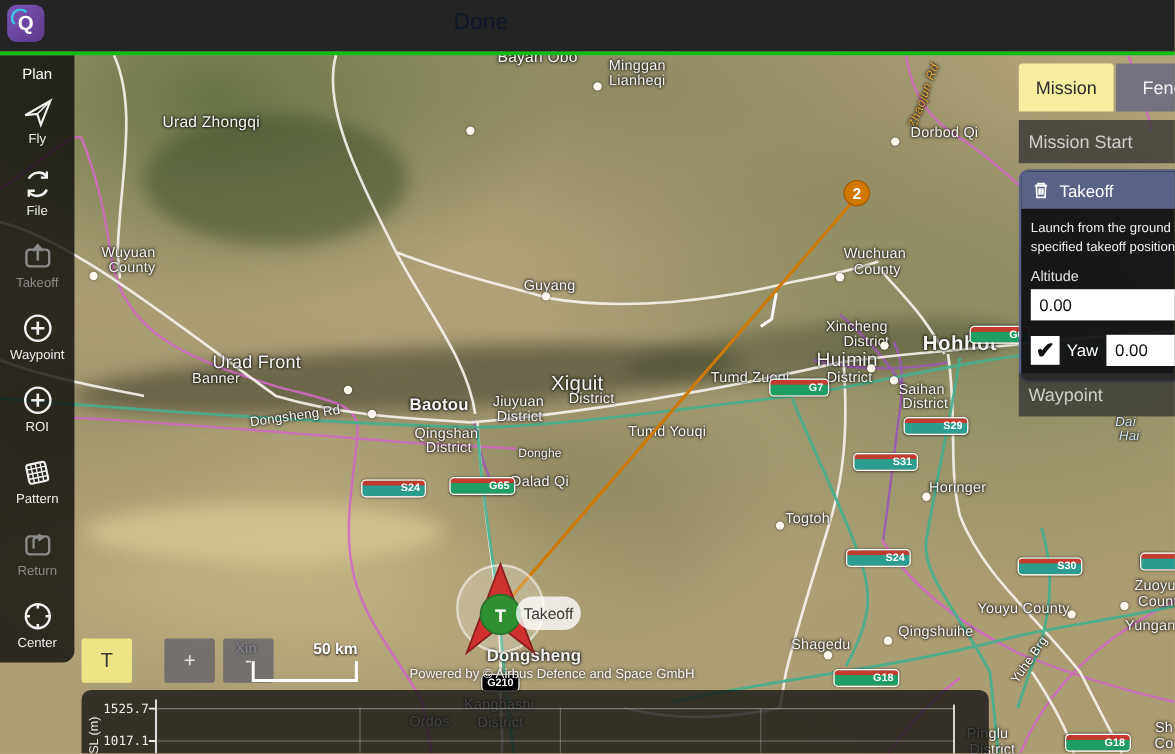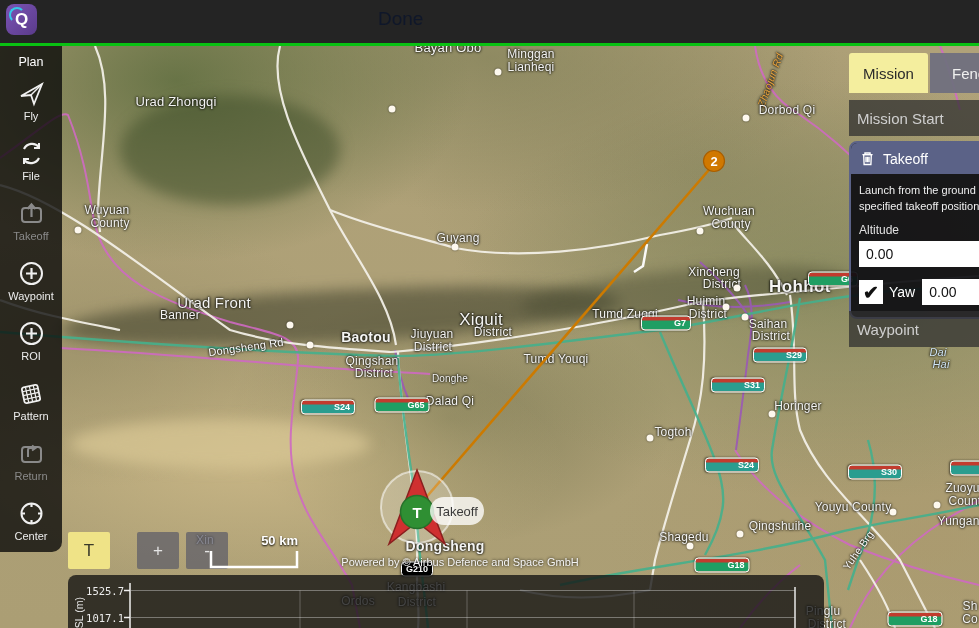--- a/index.html
+++ b/index.html
@@ -305,21 +305,21 @@
 <span class="map-label" style="left: 787px; top: 110px; font-size: 12px;">Dorbod Qi</span>
 <span class="map-label" style="left: 176px; top: 101px; font-size: 13px;">Urad Zhongqi</span>
 <span class="map-label" style="left: 107px; top: 210px; font-size: 12px;">Wuyuan</span>
 <span class="map-label" style="left: 110px; top: 223px; font-size: 12px;">County</span>
 <span class="map-label" style="left: 729px; top: 211px; font-size: 12px;">Wuchuan</span>
 <span class="map-label" style="left: 731px; top: 224px; font-size: 12px;">County</span>
 <span class="map-label" style="left: 458px; top: 238px; font-size: 12px;">Guyang</span>
 <span class="map-label" style="left: 714px; top: 272px; font-size: 12px;">Xincheng</span>
 <span class="map-label" style="left: 722px; top: 284px; font-size: 12px;">District</span>
 <span class="map-label capital" style="left: 788px; top: 287px; font-size: 17px;">Hohhot</span>
-<span class="map-label" style="left: 706px; top: 301px; font-size: 12px;">Huimin</span>
+<span class="map-label" style="left: 706px; top: 301px; font-size: 16px;">Huimin</span>
 <span class="map-label" style="left: 708px; top: 314px; font-size: 12px;">District</span>
 <span class="map-label" style="left: 190px; top: 302px; font-size: 15px; padding-left: 48px;">Urad Front</span>
 <span class="map-label" style="left: 180px; top: 315px; font-size: 12px;">Banner</span>
 <span class="map-label" style="left: 625px; top: 314px; font-size: 12px;">Tumd Zuoqi</span>
 <span class="map-label" style="left: 768px; top: 324px; font-size: 12px;">Saihan</span>
 <span class="map-label" style="left: 771px; top: 336px; font-size: 12px;">District</span>
 <span class="map-label" style="left: 481px; top: 320px; font-size: 17px;">Xiguit</span>
 <span class="map-label" style="left: 493px; top: 332px; font-size: 12px;">District</span>
 <span class="map-label" style="left: 432px; top: 334px; font-size: 12px;">Jiuyuan</span>
 <span class="map-label" style="left: 433px; top: 347px; font-size: 12px;">District</span>

